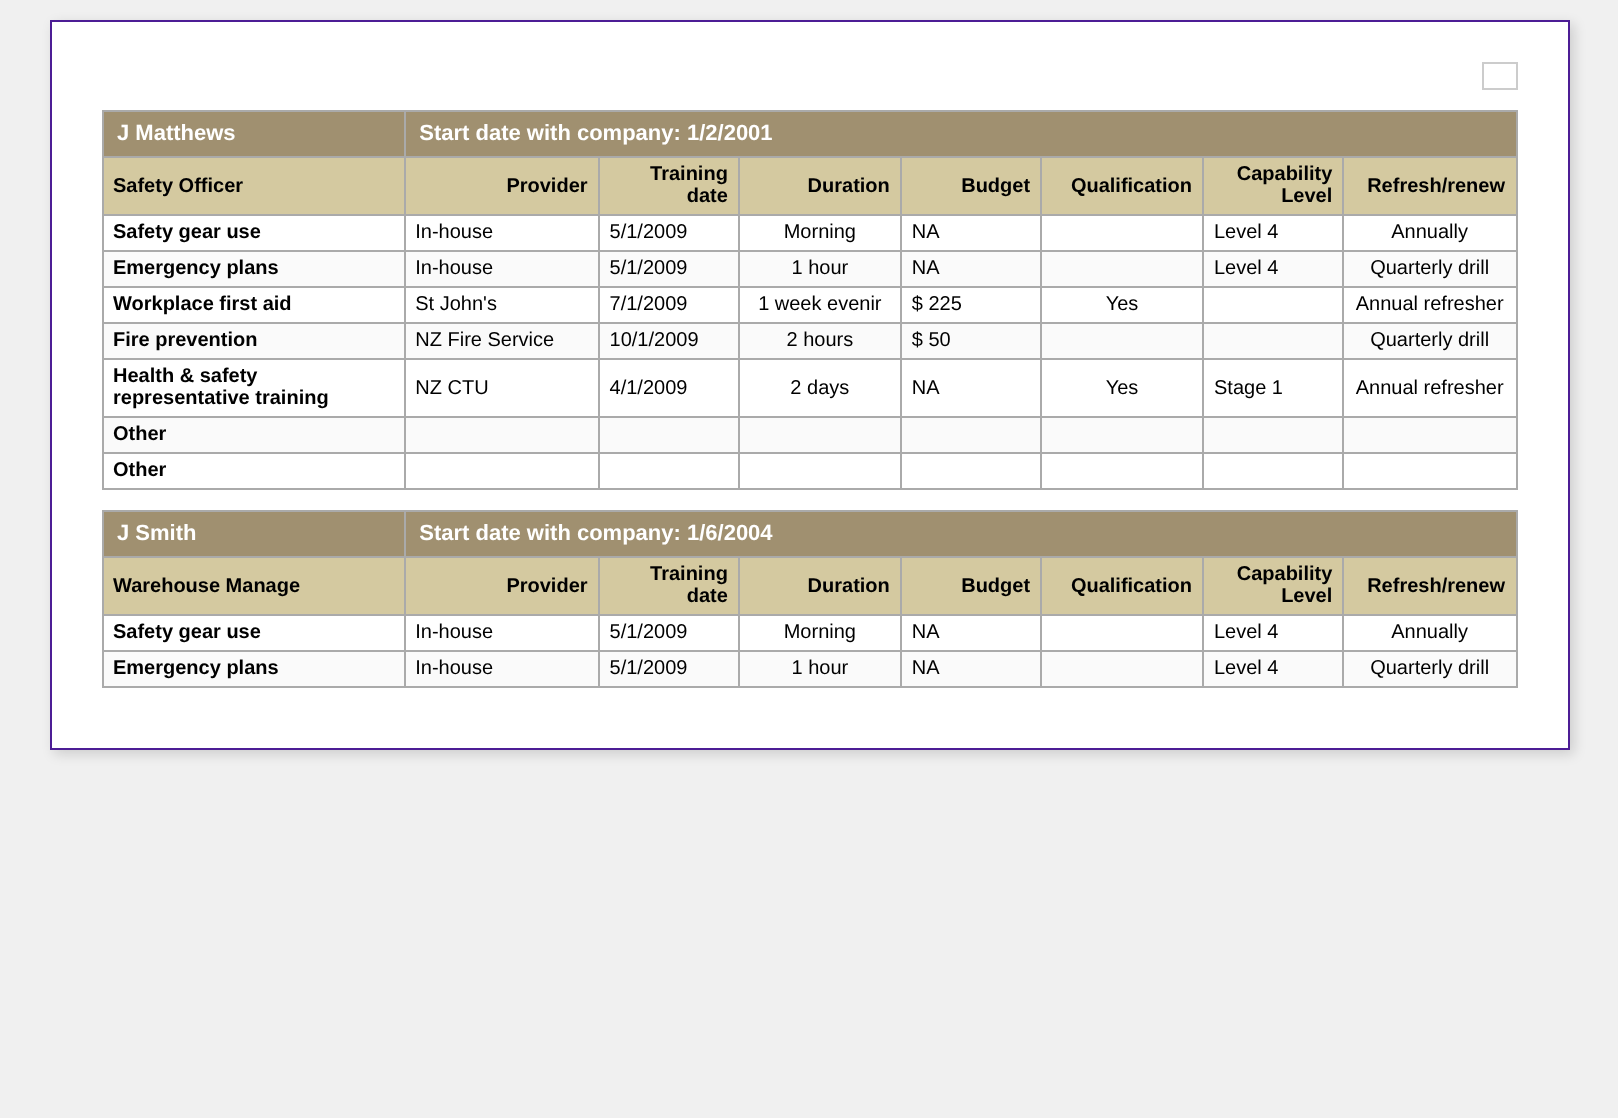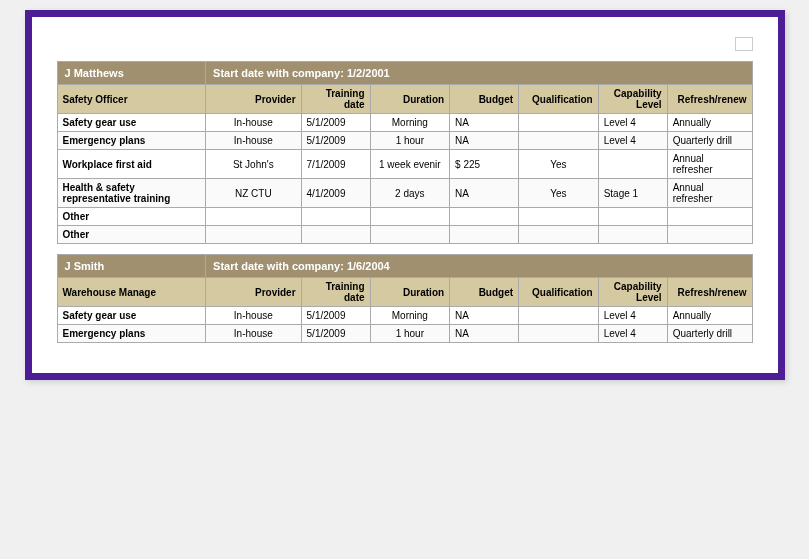--- a/index.html
+++ b/index.html
@@ -10,21 +10,21 @@
       display: flex;
       justify-content: center;
       align-items: flex-start;
       min-height: 559px;
       padding: 10px;
     }
     .page {
       background: #fff;
       width: 760px;
       padding: 20px 25px;
-      border: 7px solid #4c1d95;
+      border: 1px solid #4c1d95;
       box-shadow: 2px 2px 6px rgba(0,0,0,0.15);
     }
     .top-section {
       display: flex;
       justify-content: space-between;
       align-items: flex-start;
       margin-bottom: 10px;
     }
     .title-area h1 {
       font-size: 18px;
@@ -78,27 +78,27 @@
       margin-left: 12px;
     }
     .data-row td {
       font-size: 10px;
       background: #fff;
     }
     .data-row:nth-child(even) td {
       background: #fafafa;
     }
     .role-col { width: 140px; font-weight: bold; }
-    .provider-col { width: 90px; text-align: center; }
+    .provider-col { width: 90px; text-align: left; }
     .training-date-col { width: 65px; }
     .duration-col { width: 75px; text-align: center; }
     .budget-col { width: 65px; text-align: left; }
     .qualification-col { width: 75px; text-align: center; }
     .capability-col { width: 65px; }
-    .refresh-col { width: 75px; }
+    .refresh-col { width: 75px; text-align: center; }
   </style>
 </head>
 <body>
 
 <div class="page">
   <div class="top-section">
     <div class="title-area">
       <h1></h1>
       <div class="subtitle"></div>
     </div>
@@ -146,20 +146,30 @@
       <td class="role-col">Workplace first aid</td>
       <td class="provider-col">St John's</td>
       <td class="training-date-col">7/1/2009</td>
       <td class="duration-col">1 week evenir</td>
       <td class="budget-col">$ 225</td>
       <td class="qualification-col">Yes</td>
       <td class="capability-col"></td>
       <td class="refresh-col">Annual refresher</td>
     </tr>
         <tr class="data-row">
+      <td class="role-col">Fire prevention</td>
+      <td class="provider-col">NZ Fire Service</td>
+      <td class="training-date-col">10/1/2009</td>
+      <td class="duration-col">2 hours</td>
+      <td class="budget-col">$  50</td>
+      <td class="qualification-col"></td>
+      <td class="capability-col"></td>
+      <td class="refresh-col">Quarterly drill</td>
+    </tr>
+        <tr class="data-row">
       <td class="role-col">Health &amp; safety representative training</td>
       <td class="provider-col">NZ CTU</td>
       <td class="training-date-col">4/1/2009</td>
       <td class="duration-col">2 days</td>
       <td class="budget-col">NA</td>
       <td class="qualification-col">Yes</td>
       <td class="capability-col">Stage 1</td>
       <td class="refresh-col">Annual refresher</td>
     </tr>
         <tr class="data-row">

